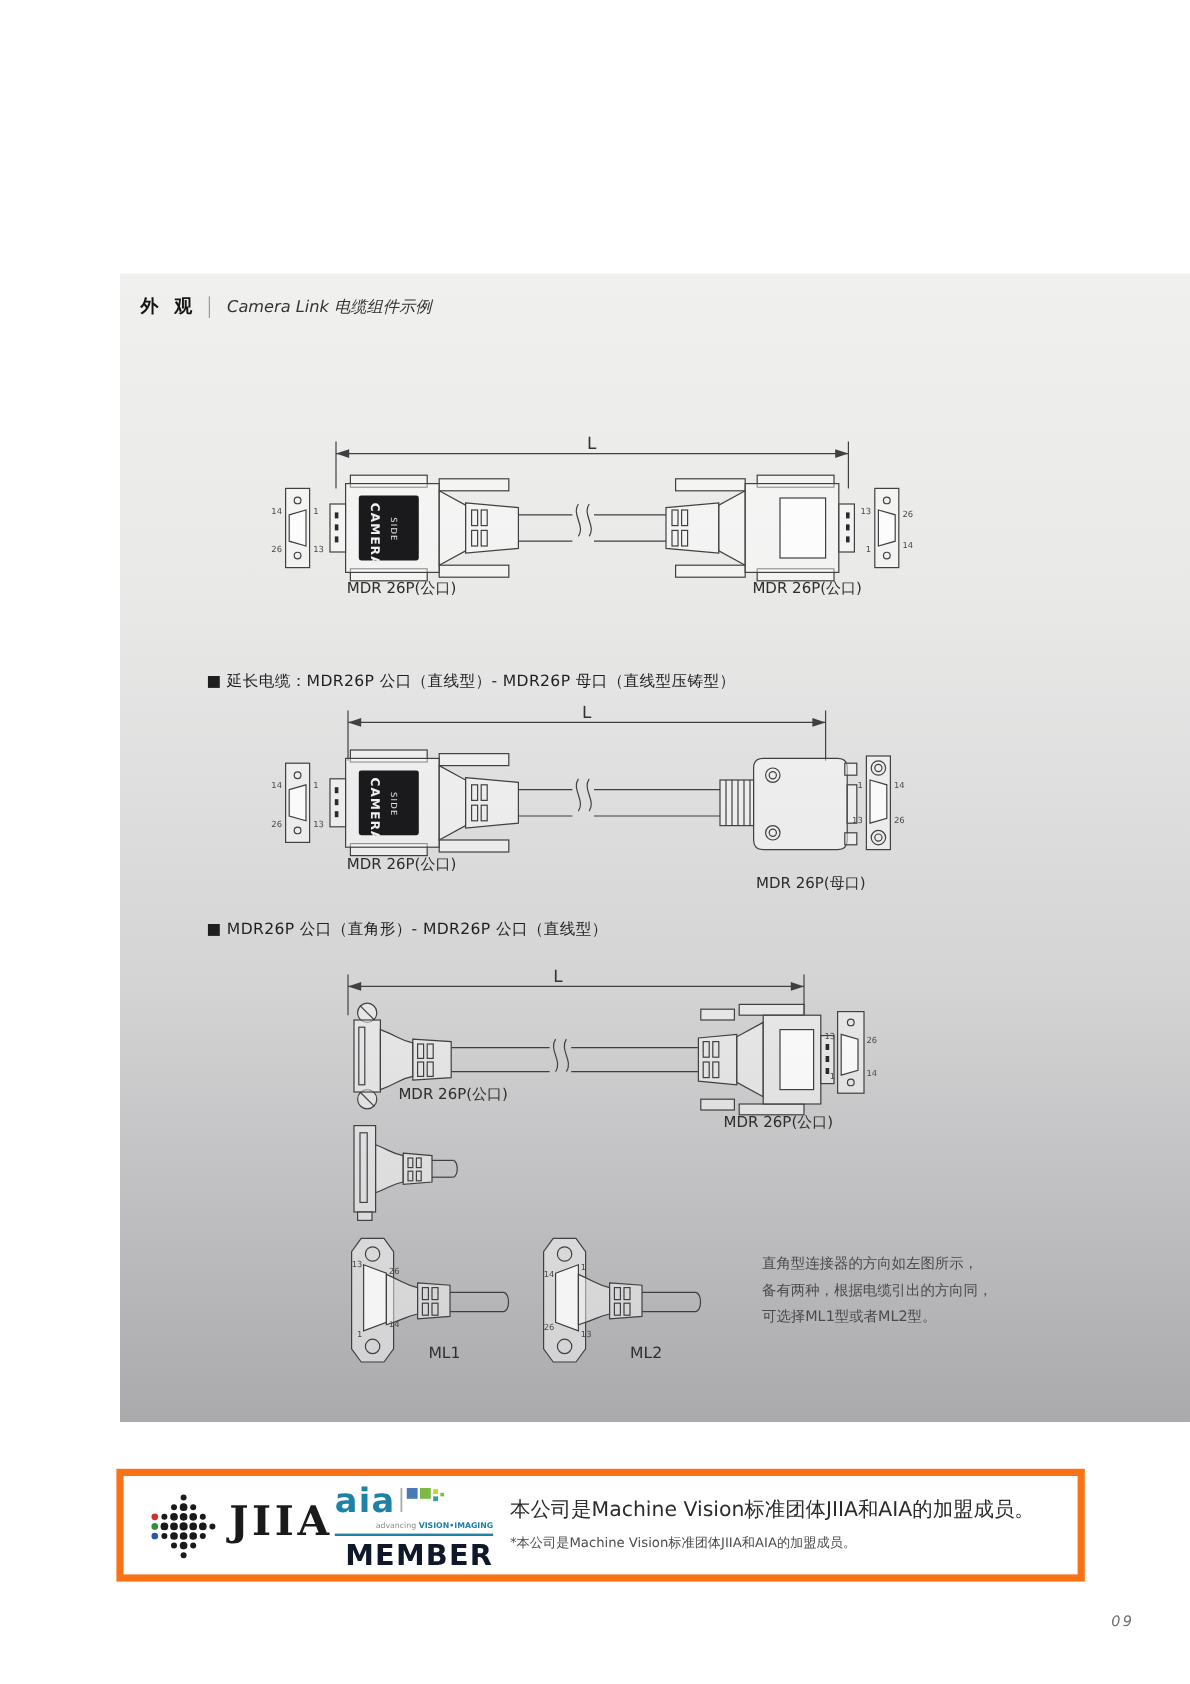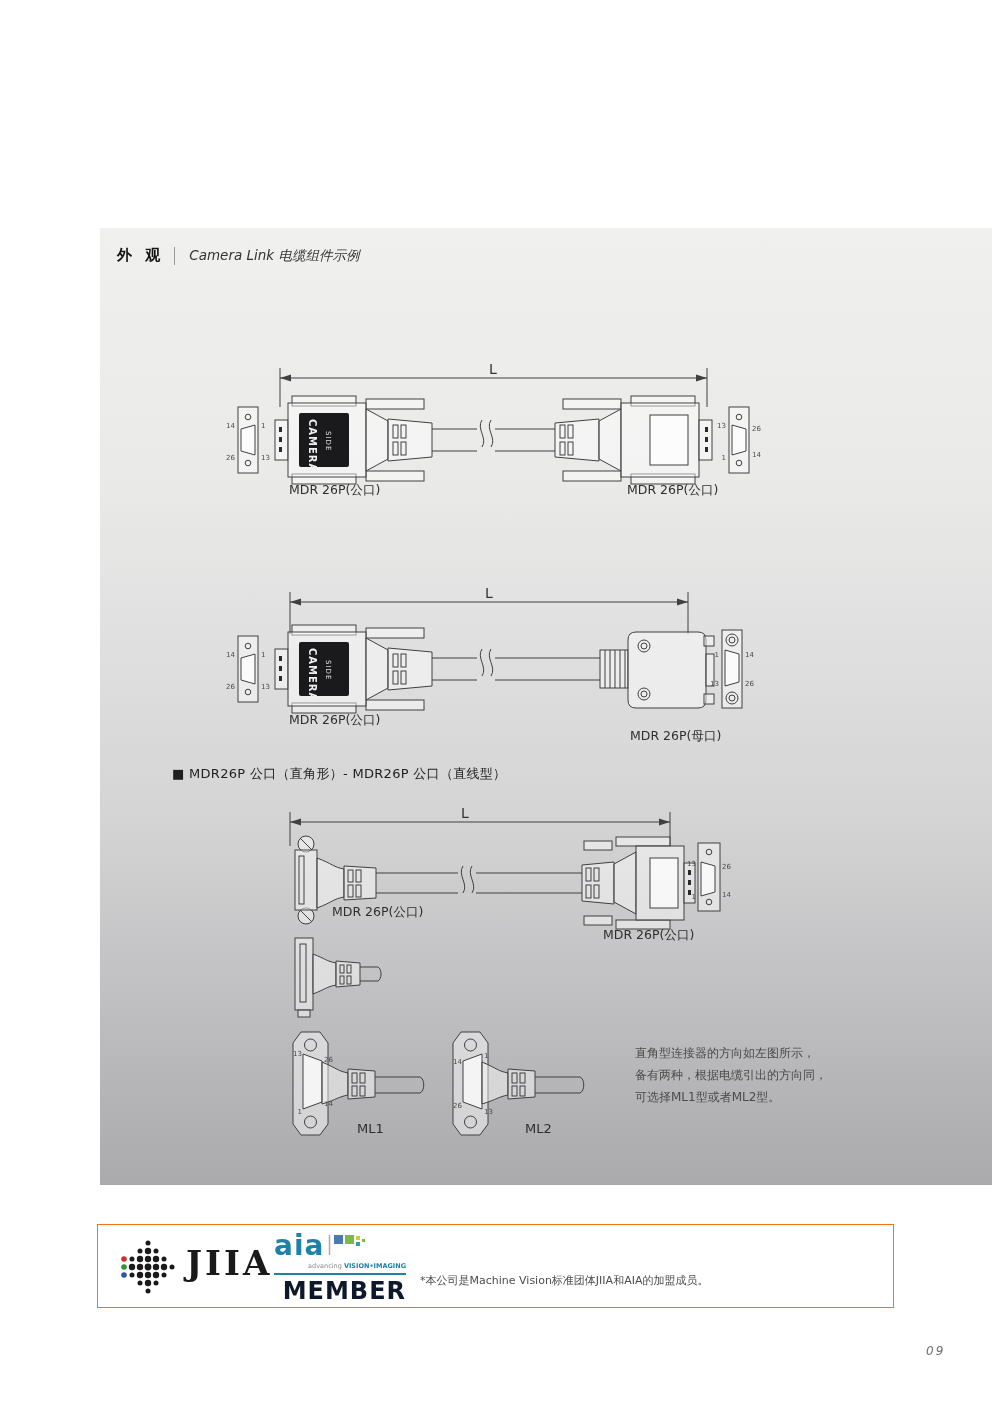--- a/index.html
+++ b/index.html
@@ -24,21 +24,21 @@
   .dark{fill:#2a2a2c;stroke:none;}
   .blacklabel{fill:#1a1a1c;stroke:none;}
   .arrow{fill:#404043;stroke:none;}
   text{font-family:"DejaVu Sans","Liberation Sans",sans-serif;}
   .pin-t{font-size:7px;fill:#4a4a4a;}
   .dim-t{font-size:14px;fill:#333;}
   .cam-t{font-size:10px;font-weight:bold;fill:#efefef;letter-spacing:1px;}
   .side-t{font-size:7px;fill:#e0e0e0;letter-spacing:1px;}
   .note{position:absolute;left:535px;top:814px;font-size:12px;color:#4a4a4a;line-height:22px;}
   .ml-cap{position:absolute;font-size:13px;color:#2e2e2e;margin-left:17px;}
-  .footer-box{position:absolute;left:97px;top:1224px;width:795px;height:82px;border:1px solid #f97316;background:#fff;}
+  .footer-box{position:absolute;left:97px;top:1224px;width:795px;height:82px;border:6px solid #f97316;background:#fff;}
   .jiia-dots{position:absolute;left:22px;top:14px;}
   .jiia-text{position:absolute;left:88px;top:18px;font-family:"DejaVu Serif","Liberation Serif",serif;font-weight:bold;font-size:34px;letter-spacing:3px;color:#1a1a1a;}
   .aia-block{position:absolute;left:176px;top:8px;width:132px;text-align:right;}
   .aia-row{display:flex;align-items:flex-start;}
   .aia-name{font-size:28px;font-weight:bold;color:#1e81a6;line-height:26px;letter-spacing:1px;}
   .aia-tag{font-size:6.5px;margin-top:3px;white-space:nowrap;}
   .aia-tag .g{color:#8a8a8a;}
   .aia-tag .t{color:#1e81a6;font-weight:bold;}
   .aia-rule{height:2px;background:#1e81a6;margin-top:3px;}
   .aia-member{font-size:24px;font-weight:bold;color:#0f172a;letter-spacing:1px;margin-top:2px;}
@@ -136,20 +136,21 @@
       <path class="slot" d="M512,62 L526,66 L526,88 L512,92 Z"></path>
       <text class="pin-t" x="506" y="65" text-anchor="end">13</text>
       <text class="pin-t" x="532" y="68">26</text>
       <text class="pin-t" x="506" y="97" text-anchor="end">1</text>
       <text class="pin-t" x="532" y="94">14</text>
     </g>
   </svg>
   <div class="cap" style="left:189px;top:254px;">MDR 26P(公口)</div>
   <div class="cap" style="left:527px;top:254px;">MDR 26P(公口)</div>
 
+  <div class="sec-title" style="left:72px;top:331px;">■ 延长电缆：MDR26P 公口（直线型）- MDR26P 母口（直线型压铸型）</div>
 
   <svg class="diagram" style="left:120px;top:360px;" width="560" height="150" viewBox="0 0 560 150">
     <g>
       <line class="ln" x1="70" y1="4" x2="70" y2="46"></line>
       <line class="ln" x1="468" y1="4" x2="468" y2="46"></line>
       <line class="ln" x1="70" y1="14" x2="468" y2="14"></line>
       <polygon class="arrow" points="70,14 81,10.4 81,17.6"></polygon>
       <polygon class="arrow" points="468,14 457,10.4 457,17.6"></polygon>
       <text class="dim-t" x="269" y="10" text-anchor="middle">L</text>
     </g>
@@ -399,16 +400,17 @@
       </svg>
     </div>
     <div class="aia-tag">
       <span class="g">advancing</span>
       <span class="t">VISION•IMAGING</span>
     </div>
     <div class="aia-rule"></div>
     <div class="aia-member">MEMBER</div>
   </div>
 
+  <div class="member-main">本公司是Machine Vision标准团体JIIA和AIA的加盟成员。</div>
   <div class="member-sub">*本公司是Machine Vision标准团体JIIA和AIA的加盟成员。</div>
 </div>
 
 <div class="page-num">09</div>
 
 </body></html>

